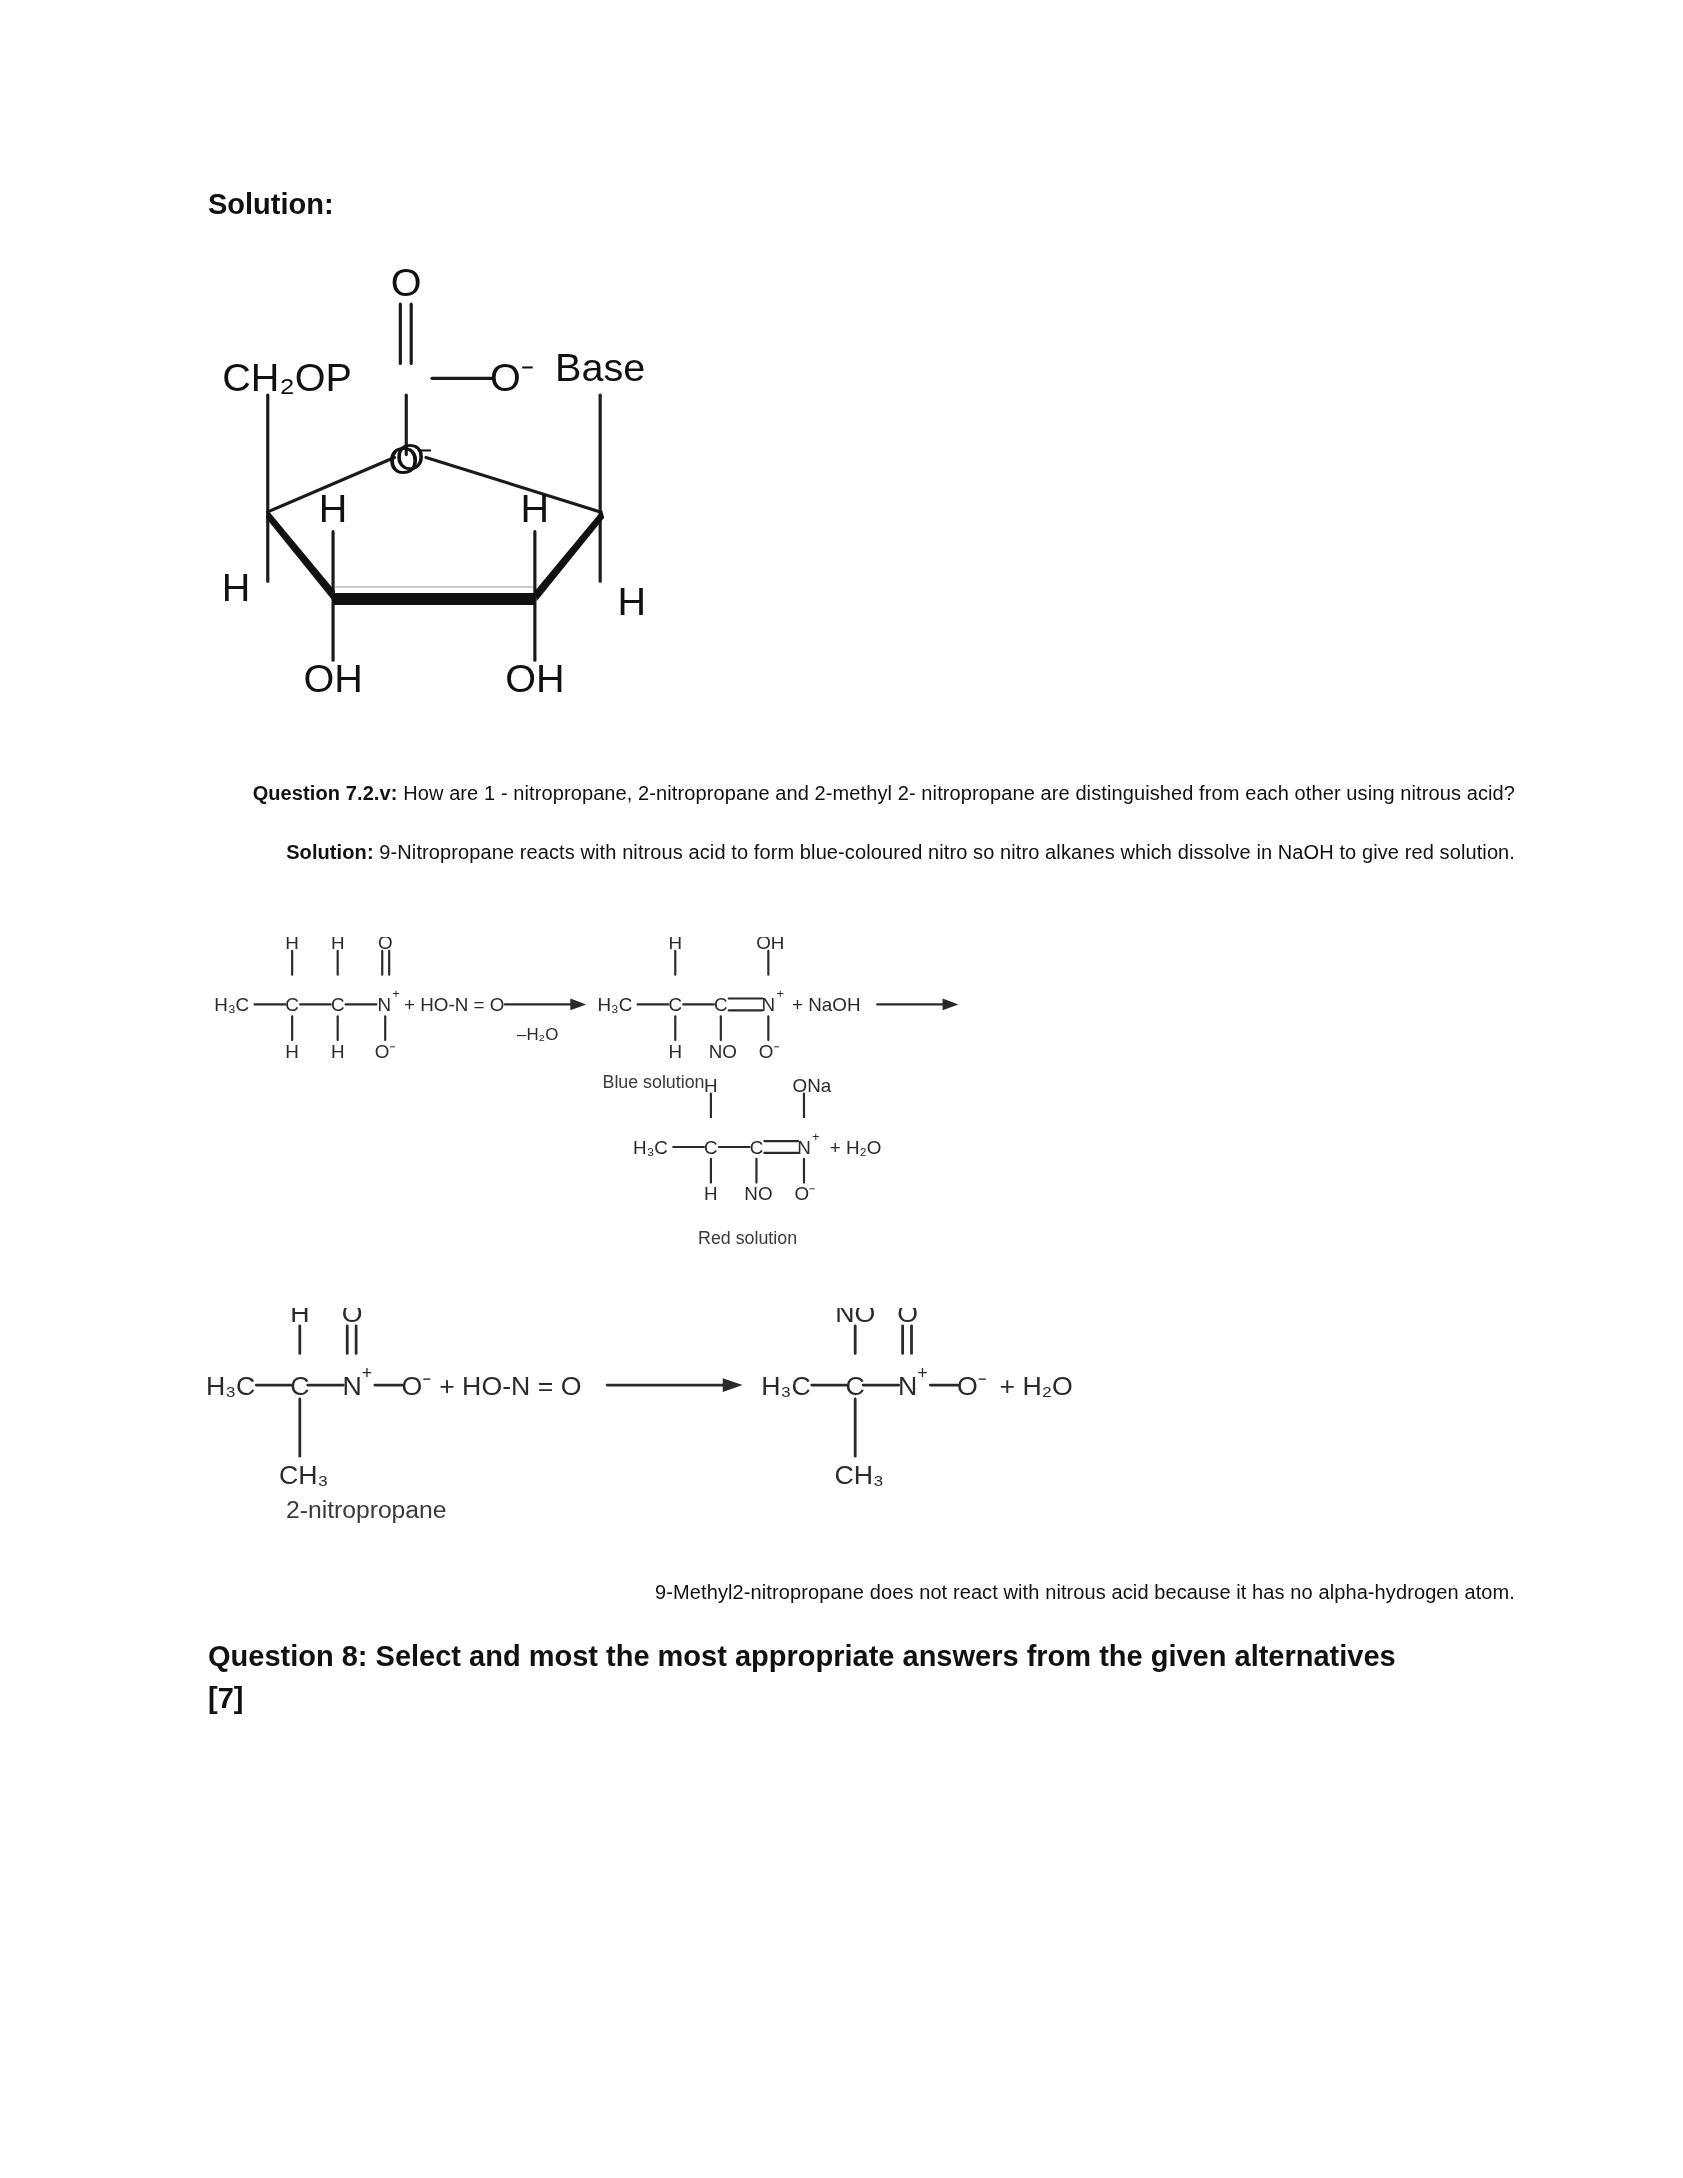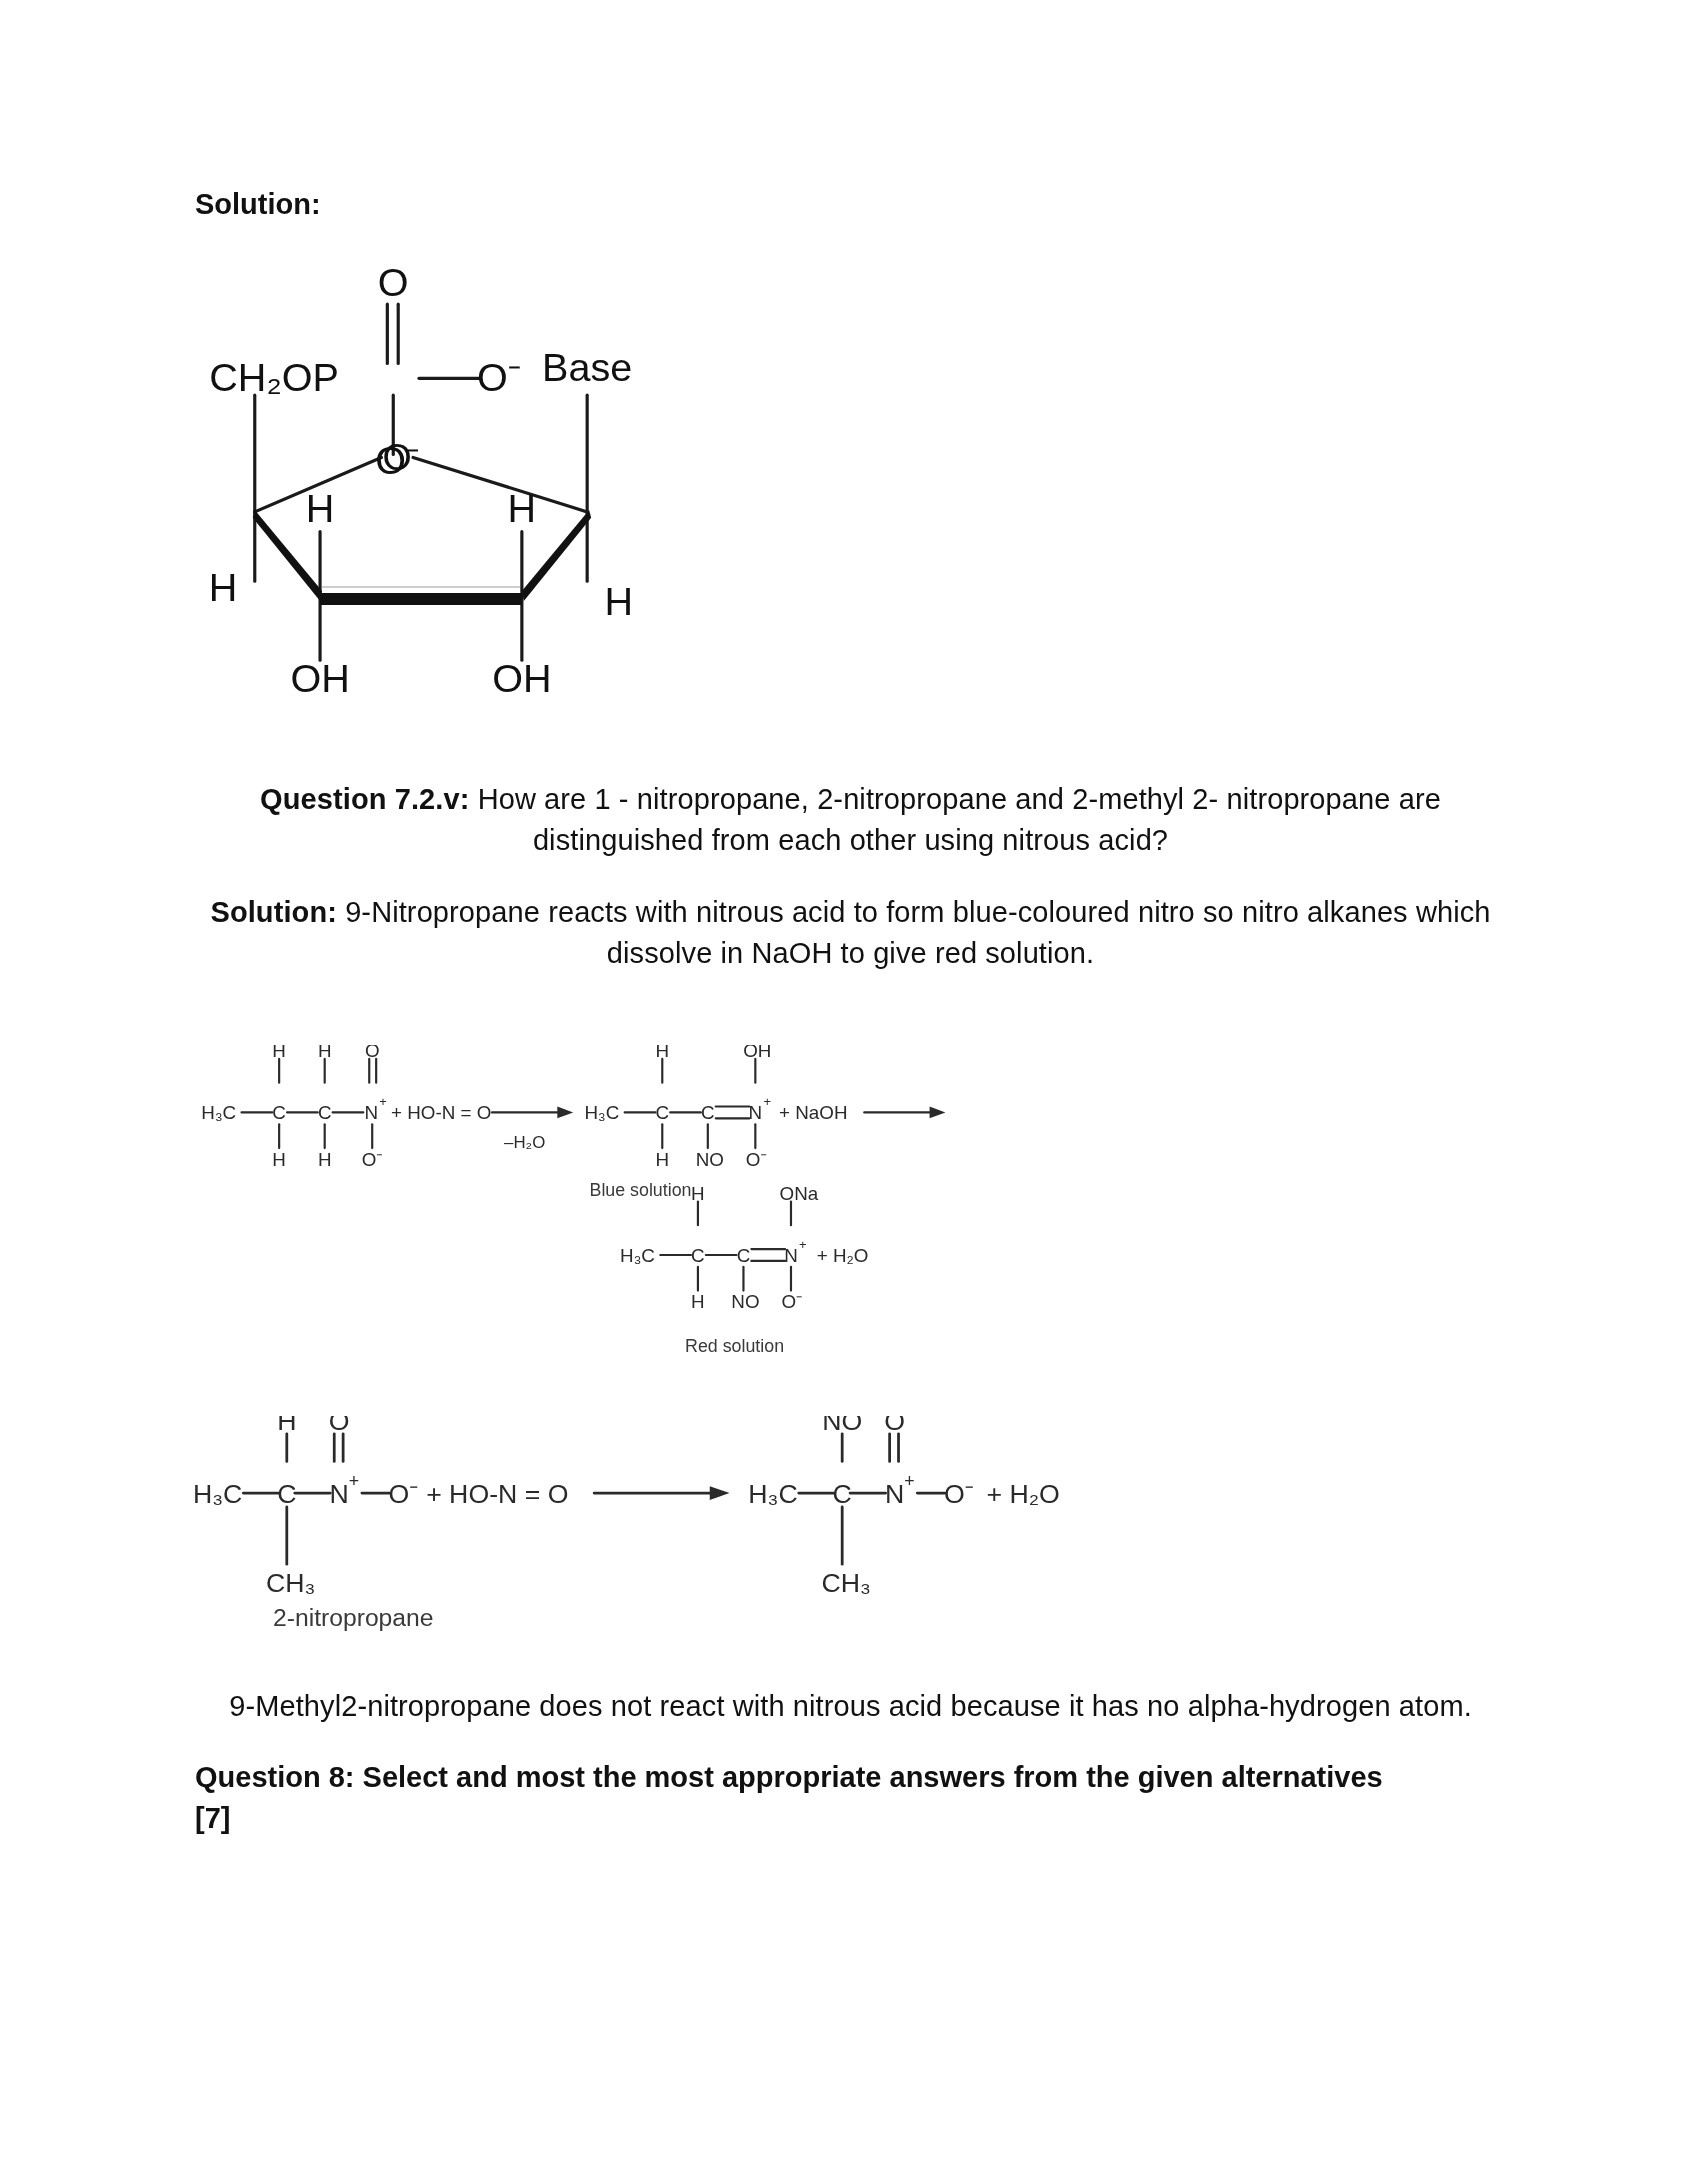--- a/index.html
+++ b/index.html
@@ -10,39 +10,39 @@
   body {
     width: 1683px;
     height: 2178px;
     font-family: "Liberation Sans", sans-serif;
     color: #000000;
     position: relative;
     overflow: hidden;
   }
   .page {
     position: absolute;
-    left: 4px; top: 0;
+    left: 17px; top: 0;
     width: 1358px;
     height: 2178px;
     background: #ffffff;
   }
   .content {
     position: absolute;
     left: 191px;
     top: 184px;
     width: 1307px;
   }
 
   
   .para {
-    font-size: 29px;
+    font-size: 20px;
     line-height: 1.42;
     color: #111111;
     margin: 0 0 12px 4px;
-    text-align: center;
+    text-align: right;
     letter-spacing: 0.1px;
   }
   .heading {
     font-size: 29px;
     font-weight: bold;
     line-height: 1.42;
     margin: 0;
     color: #111111;
   }
   .spacer-sm { height: 18px; }

